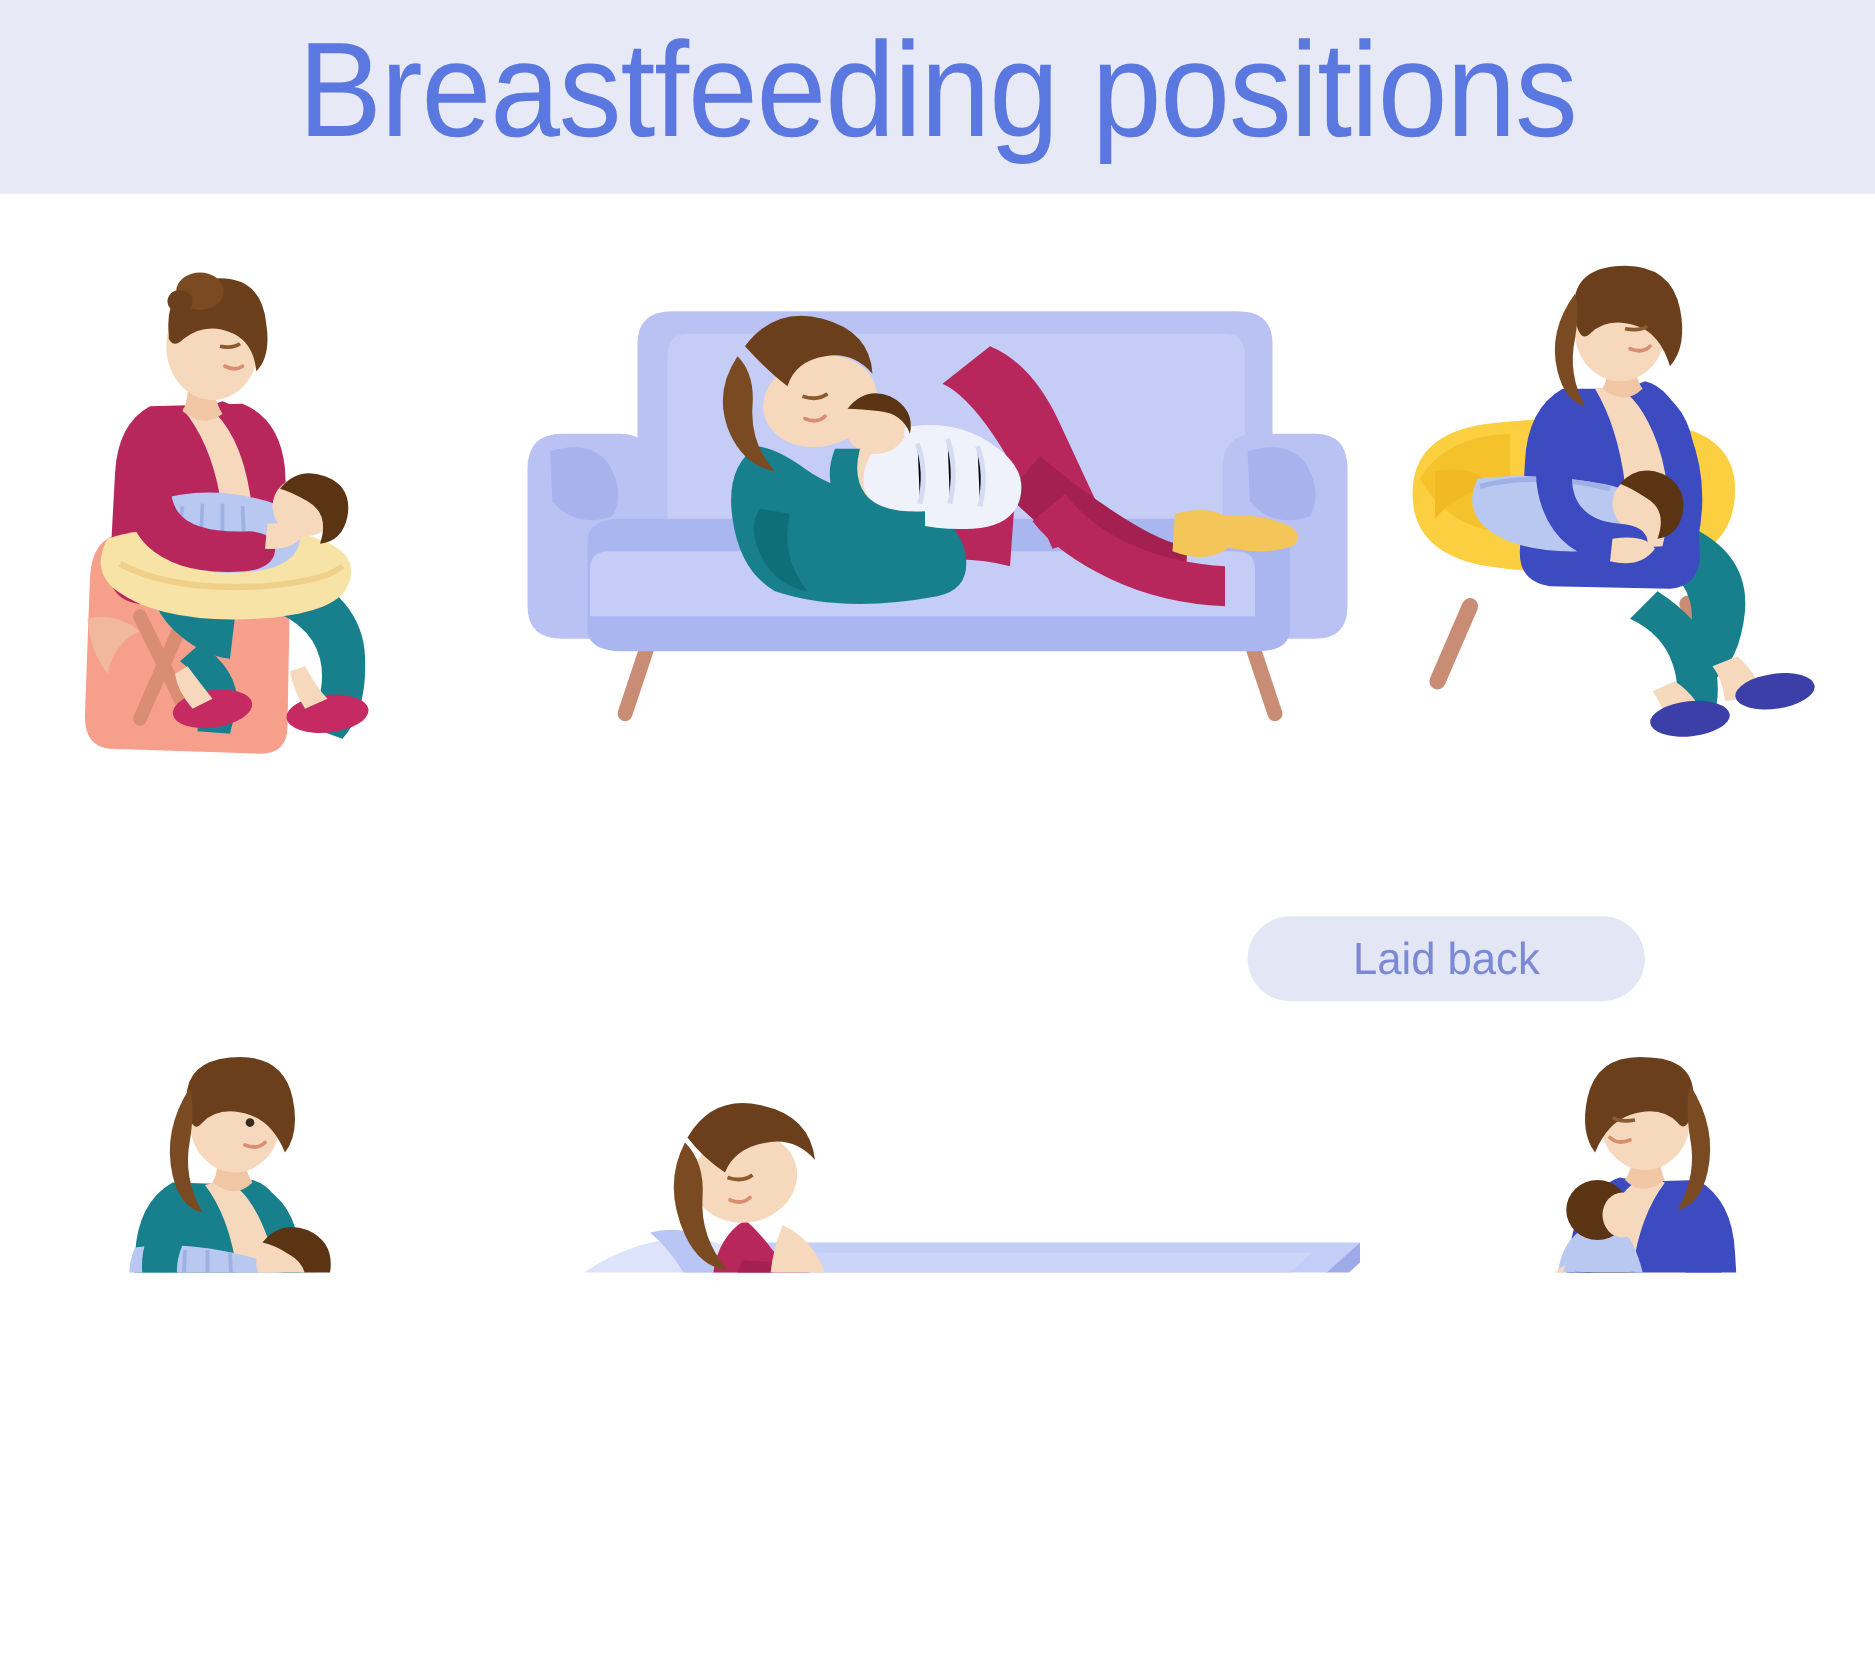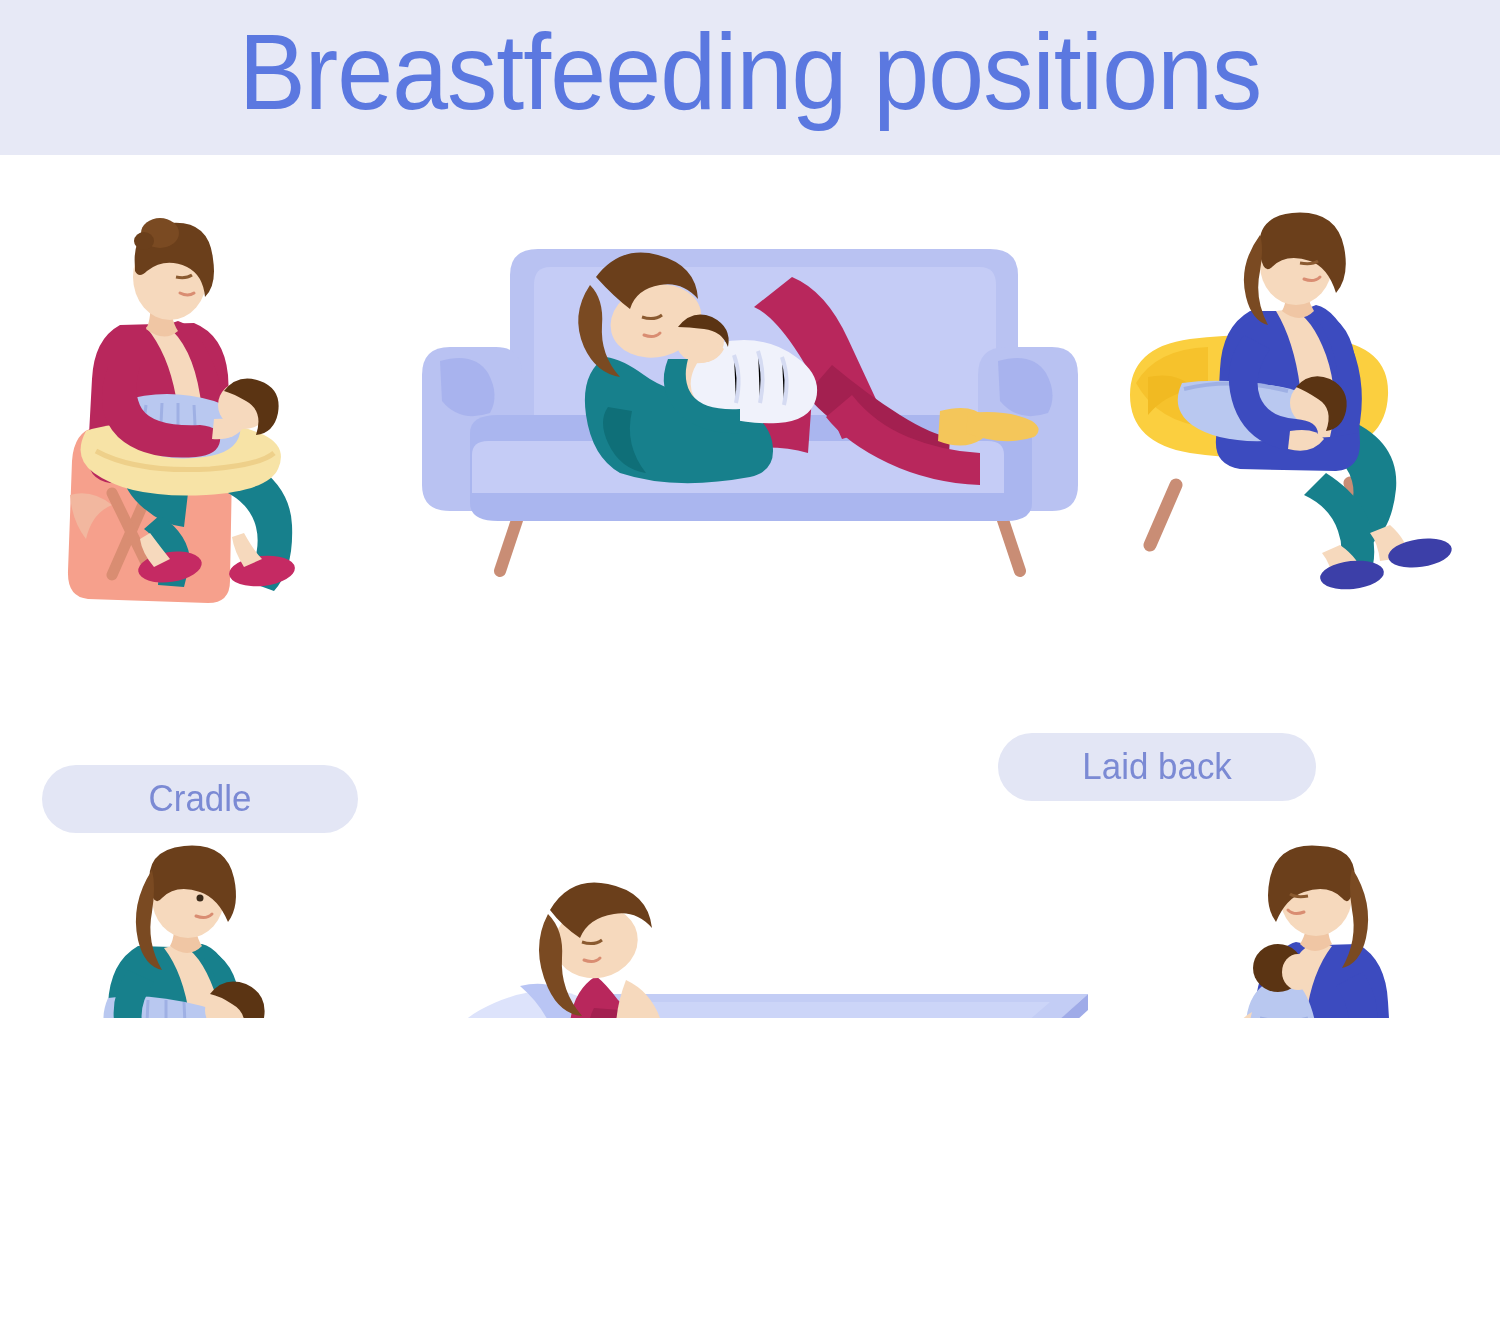--- a/index.html
+++ b/index.html
@@ -112,23 +112,20 @@
             <line x1="178" y1="188" x2="178" y2="230"></line>
               <line x1="194" y1="190" x2="196" y2="230"></line>
           </g>
           <ellipse cx="244" cy="190" rx="26" ry="24" fill="#f6d9bd"></ellipse>
           <path d="M224 176 q14 -18 36 -10 q22 8 18 32 q-4 20 -22 22 q8 -24 -10 -34 q-14 -8 -22 -10z" fill="#5b3413"></path>
 
           <path d="M108 152 q-16 44 10 70 q26 24 78 20 q22 -2 24 -16 q2 -14 -20 -16 q-46 2 -58 -16 q-10 -16 -2 -42z" fill="#b8275c"></path>
           <path d="M214 204 q22 -2 30 8 q-10 14 -32 12z" fill="#f6d9bd"></path>
         </svg>
       </div>
-      <div class="pill p-cradle">
-        <span>Cradle</span>
-      </div>
     </div>
 
     <div class="cell col-2">
       <div class="art">
         <svg viewBox="0 0 700 400" preserveAspectRatio="xMidYMid meet">
 
           <g stroke="#c98d75" stroke-width="12" stroke-linecap="round">
             <line x1="120" y1="296" x2="100" y2="356"></line>
             <line x1="600" y1="296" x2="620" y2="356"></line>
           </g>

